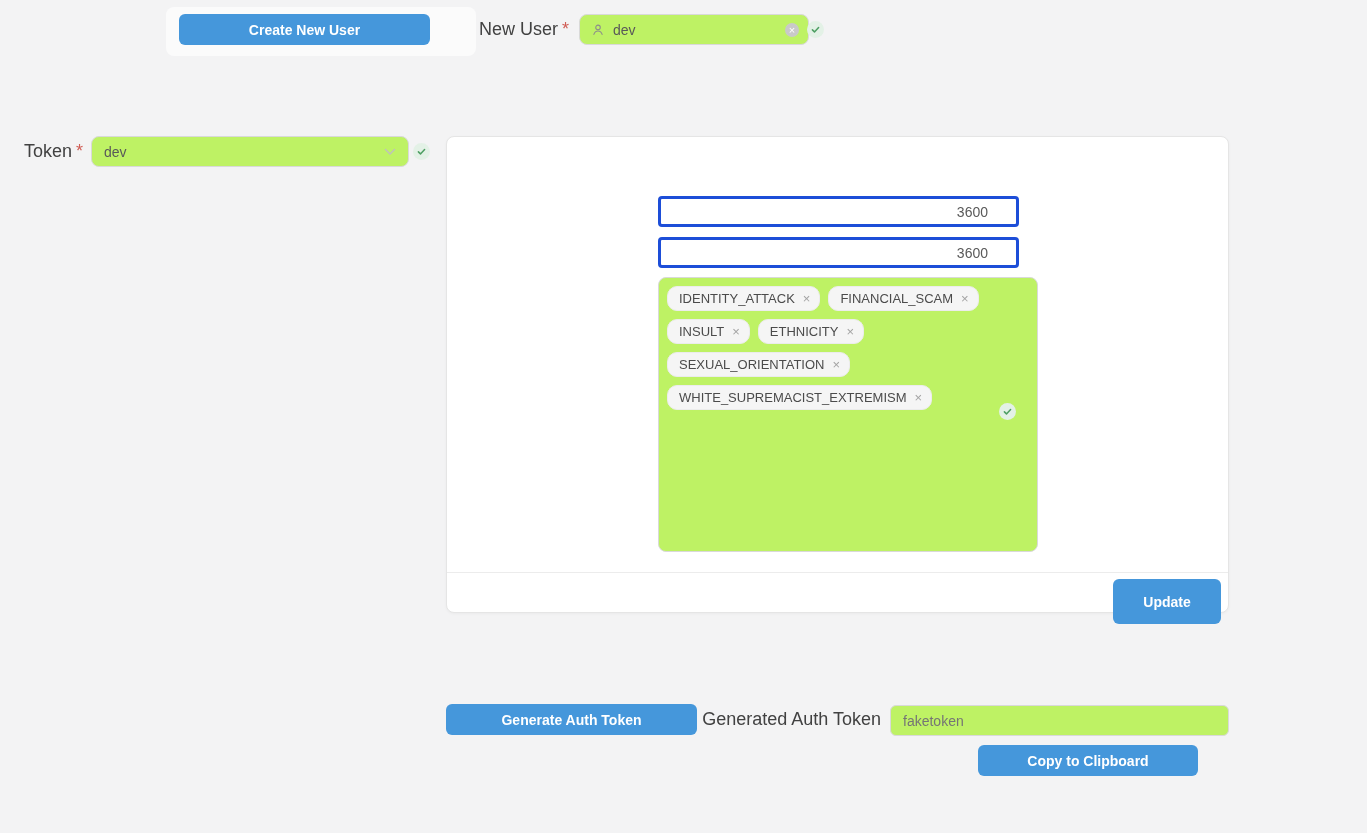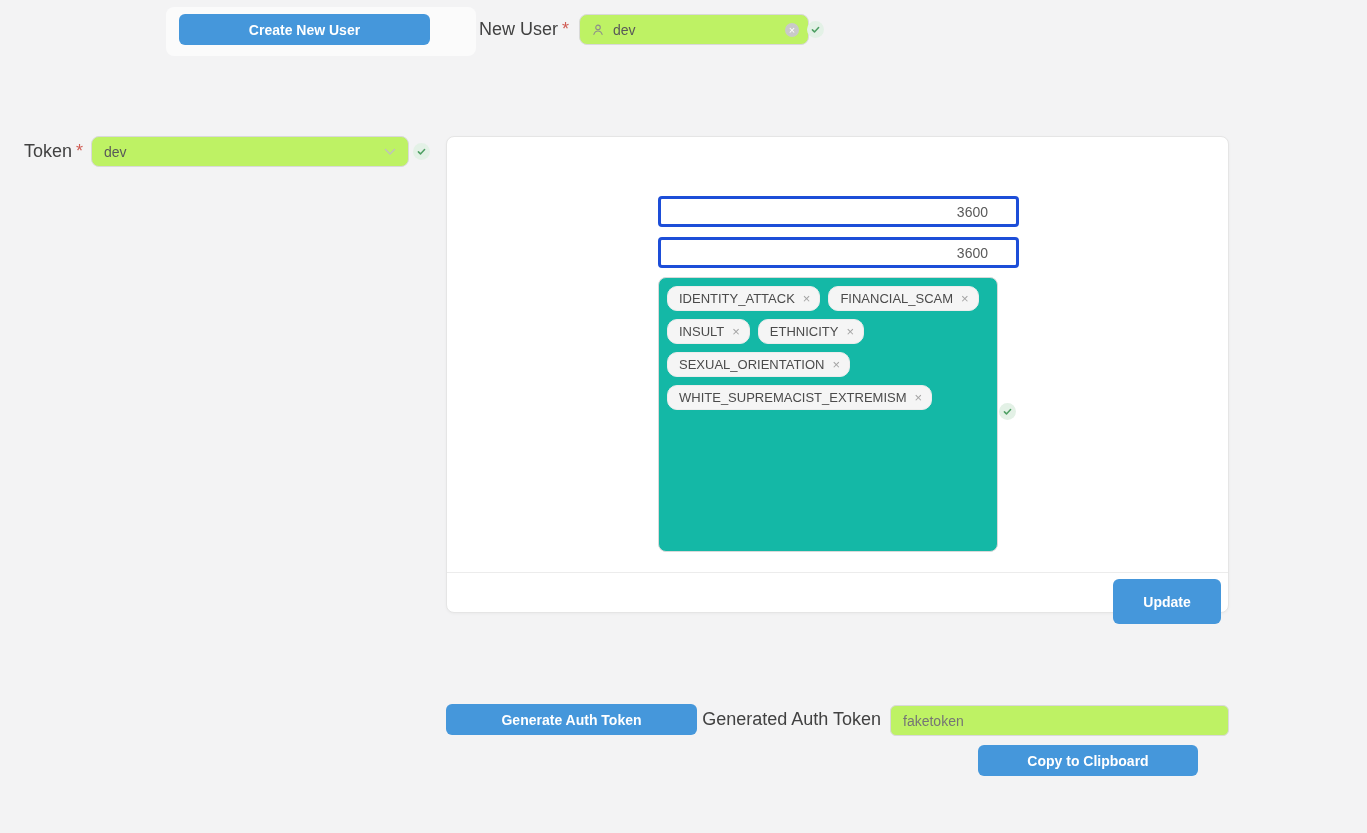--- a/index.html
+++ b/index.html
@@ -127,22 +127,22 @@
     border: 1px solid #e5e5e5;
     border-radius: 8px;
     box-shadow: 0 1px 3px rgba(0,0,0,0.04);
   }
   .panel .flabel { width: 202px; left: 0; }
   .two-line { line-height: 16px; padding-top: 0; }
 
   
   .tagbox {
     position: absolute;
-    left: 211px; top: 140px; width: 340px; height: 275px;
-    background: #14b8a6;
+    left: 211px; top: 140px; width: 380px; height: 275px;
+    background: #bef264;
     border: 1px solid #d9d9d9;
     border-radius: 8px;
     padding: 4px;
     display: flex;
     flex-wrap: wrap;
     align-content: flex-start;
     cursor: text;
   }
   .tag {
     display: inline-flex;

